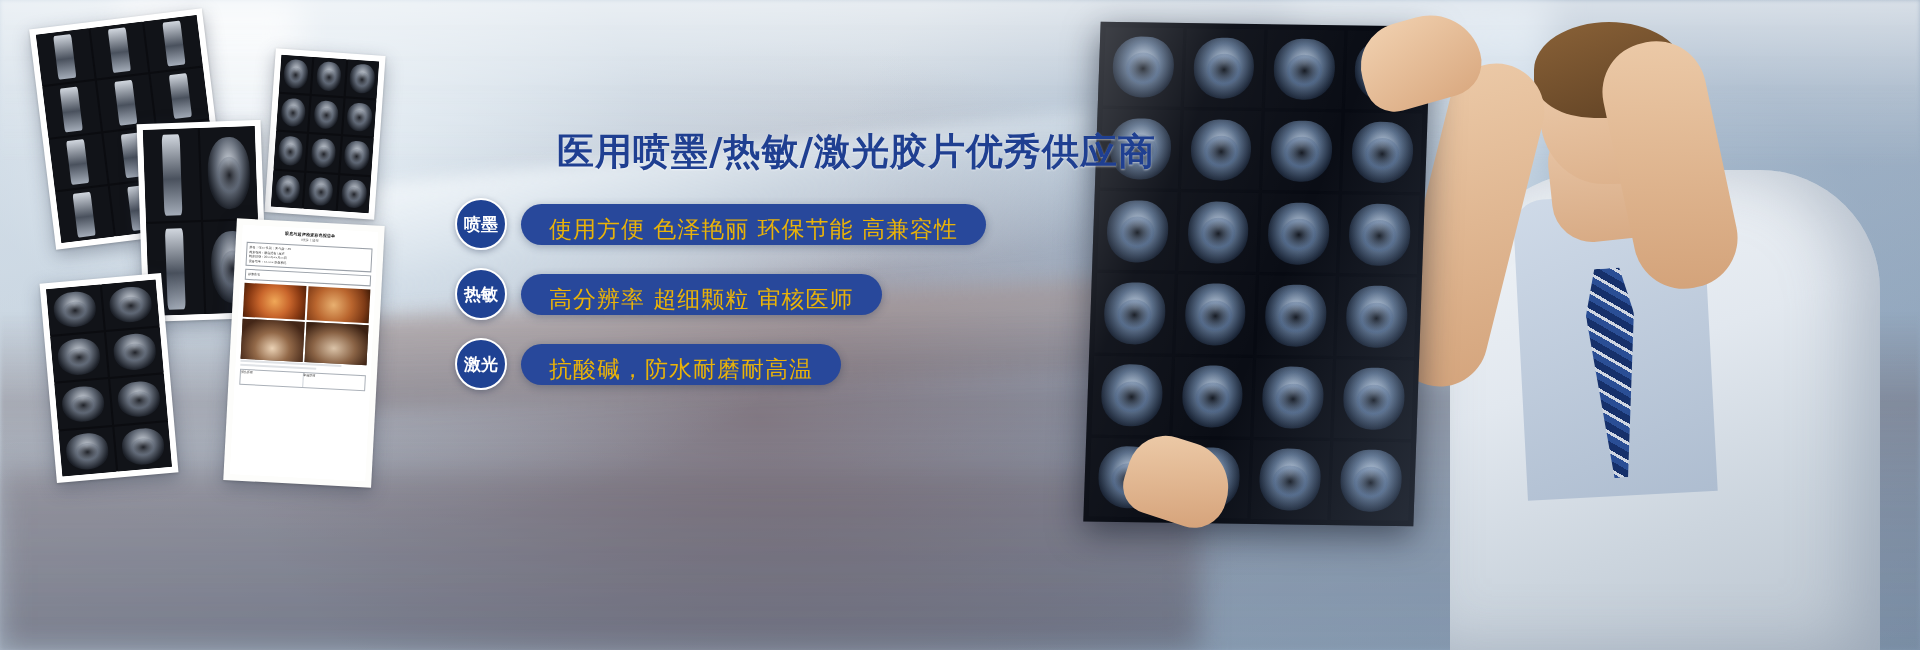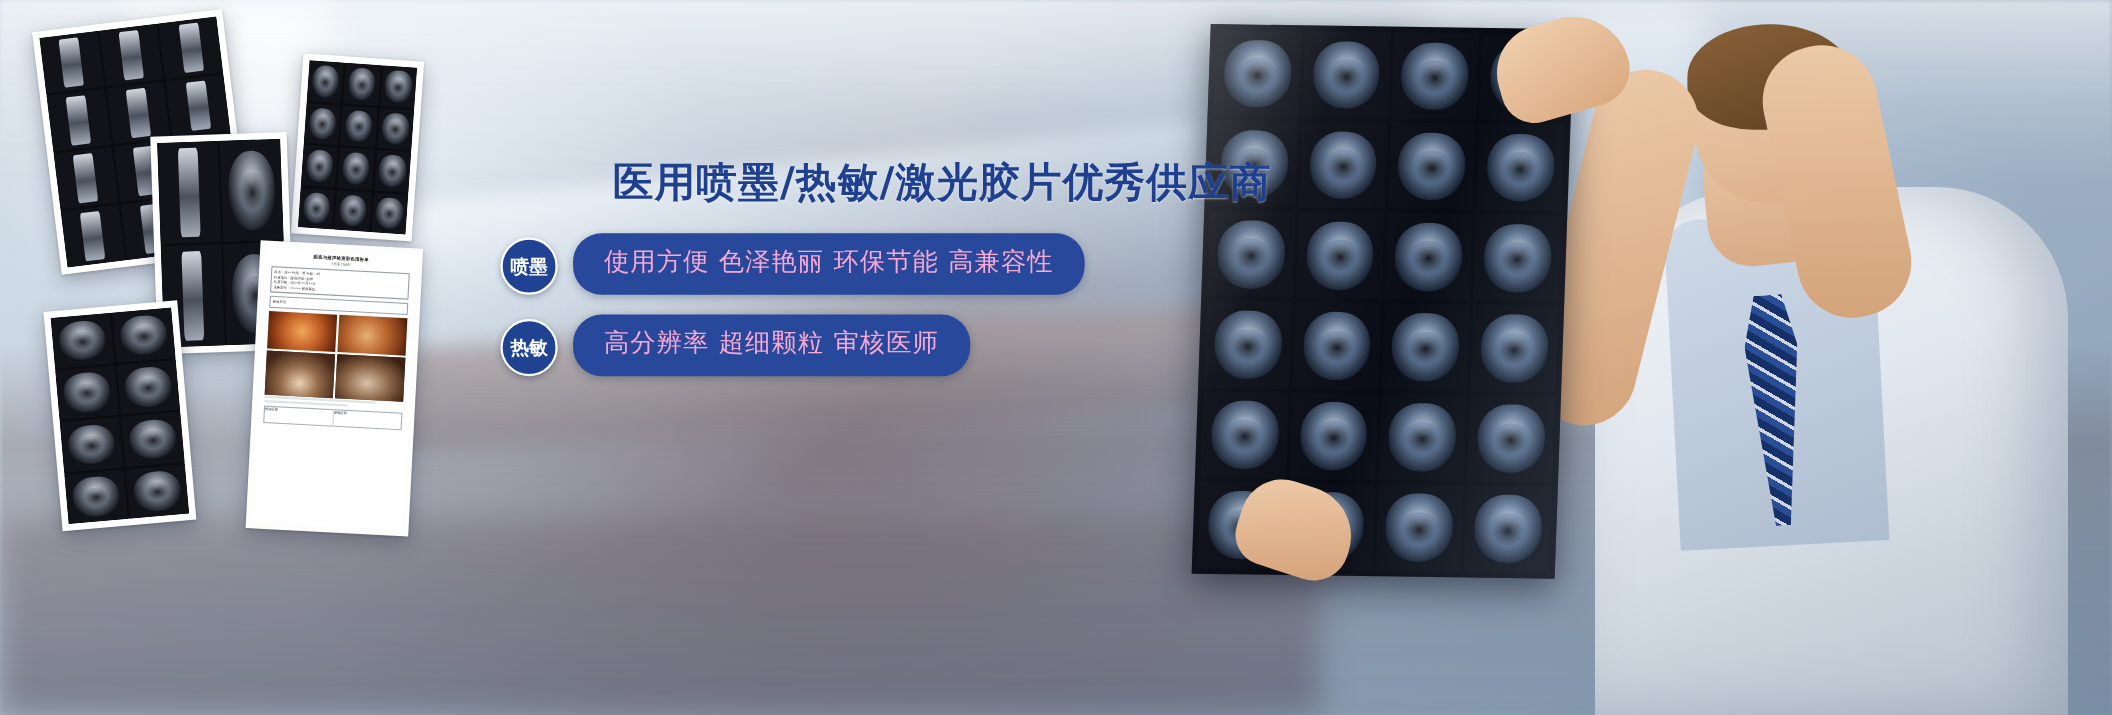--- a/index.html
+++ b/index.html
@@ -231,59 +231,59 @@
     background:radial-gradient(ellipse at 50% 50%, rgba(8,12,20,0.92) 0%, rgba(70,96,134,0.4) 60%, rgba(90,120,160,0) 100%);
   }
   .mri-gloss {
     position:absolute; inset:0;
     background:linear-gradient(110deg, rgba(255,255,255,0.22) 0%, rgba(255,255,255,0.04) 26%, rgba(255,255,255,0) 55%, rgba(190,212,240,0.16) 100%);
     pointer-events:none;
   }
 
   
   .copy {
-    position:absolute; left:455px; top:144px; width:640px;
+    position:absolute; left:455px; top:130px; width:640px;
   }
   .headline {
     font-family:"DejaVu Sans","Liberation Sans",sans-serif;
     font-size:37px;
     font-weight:700;
     color:#1f3f91;
     letter-spacing:1px;
     white-space:nowrap;
     text-shadow:0 1px 2px rgba(255,255,255,0.55);
     line-height:1.2;
     margin-left:102px;
   }
   .feature-list { margin-top:24px; }
   .feature-row {
     display:flex;
-    align-items:flex-end;
+    align-items:center;
     margin-bottom:18px;
   }
   .badge {
     width:52px; height:52px;
     border-radius:50%;
     background:#1f4293;
     border:2px solid #ffffff;
     color:#ffffff;
     display:flex; align-items:center; justify-content:center;
     font-family:"DejaVu Sans","Liberation Sans",sans-serif;
     font-size:17px;
     font-weight:700;
     letter-spacing:0px;
     flex:0 0 auto;
     box-shadow:0 2px 6px rgba(20,35,70,0.35);
   }
   .pill {
     margin-left:14px;
     background:#28489b;
-    color:#f9a8d4;
+    color:#eab308;
     border-radius:26px;
-    padding:10px 28px 15px 28px;
+    padding:10px 28px 0 28px;
     font-family:"DejaVu Sans","Liberation Sans",sans-serif;
     font-size:23px;
     font-weight:400;
     letter-spacing:1px;
     white-space:nowrap;
     box-shadow:0 2px 8px rgba(20,35,70,0.3);
   }
 </style>
 </head>
 <body>
@@ -452,17 +452,21 @@
       <div class="feature-row">
         <div class="badge">喷墨</div>
         <div class="pill">使用方便 色泽艳丽 环保节能 高兼容性</div>
       </div>
 
       <div class="feature-row">
         <div class="badge">热敏</div>
         <div class="pill">高分辨率 超细颗粒 审核医师</div>
       </div>
 
+      <div class="feature-row">
+        <div class="badge">激光</div>
+        <div class="pill">抗酸碱，防水耐磨耐高温</div>
+      </div>
 
     </div>
   </div>
 
 </div>
 
 </body></html>

